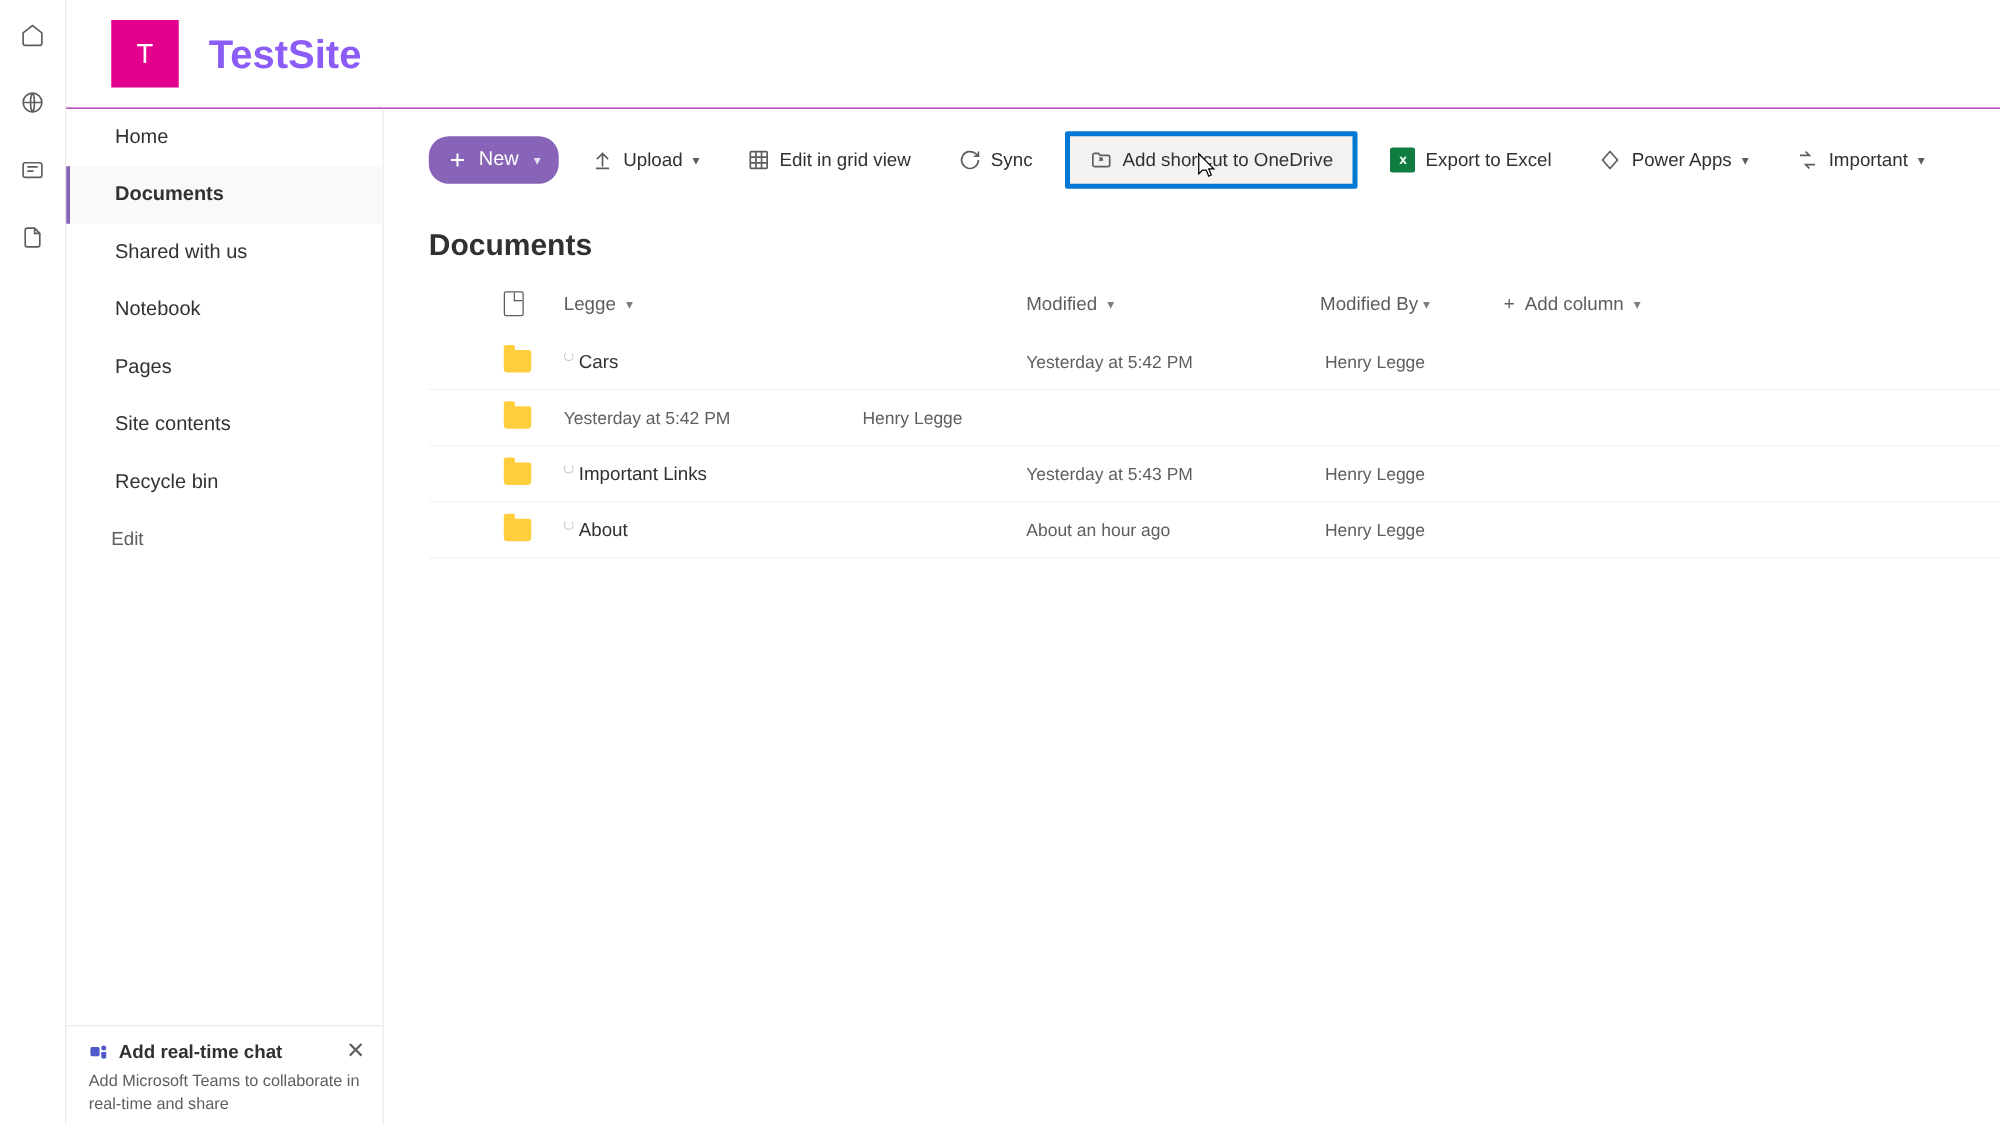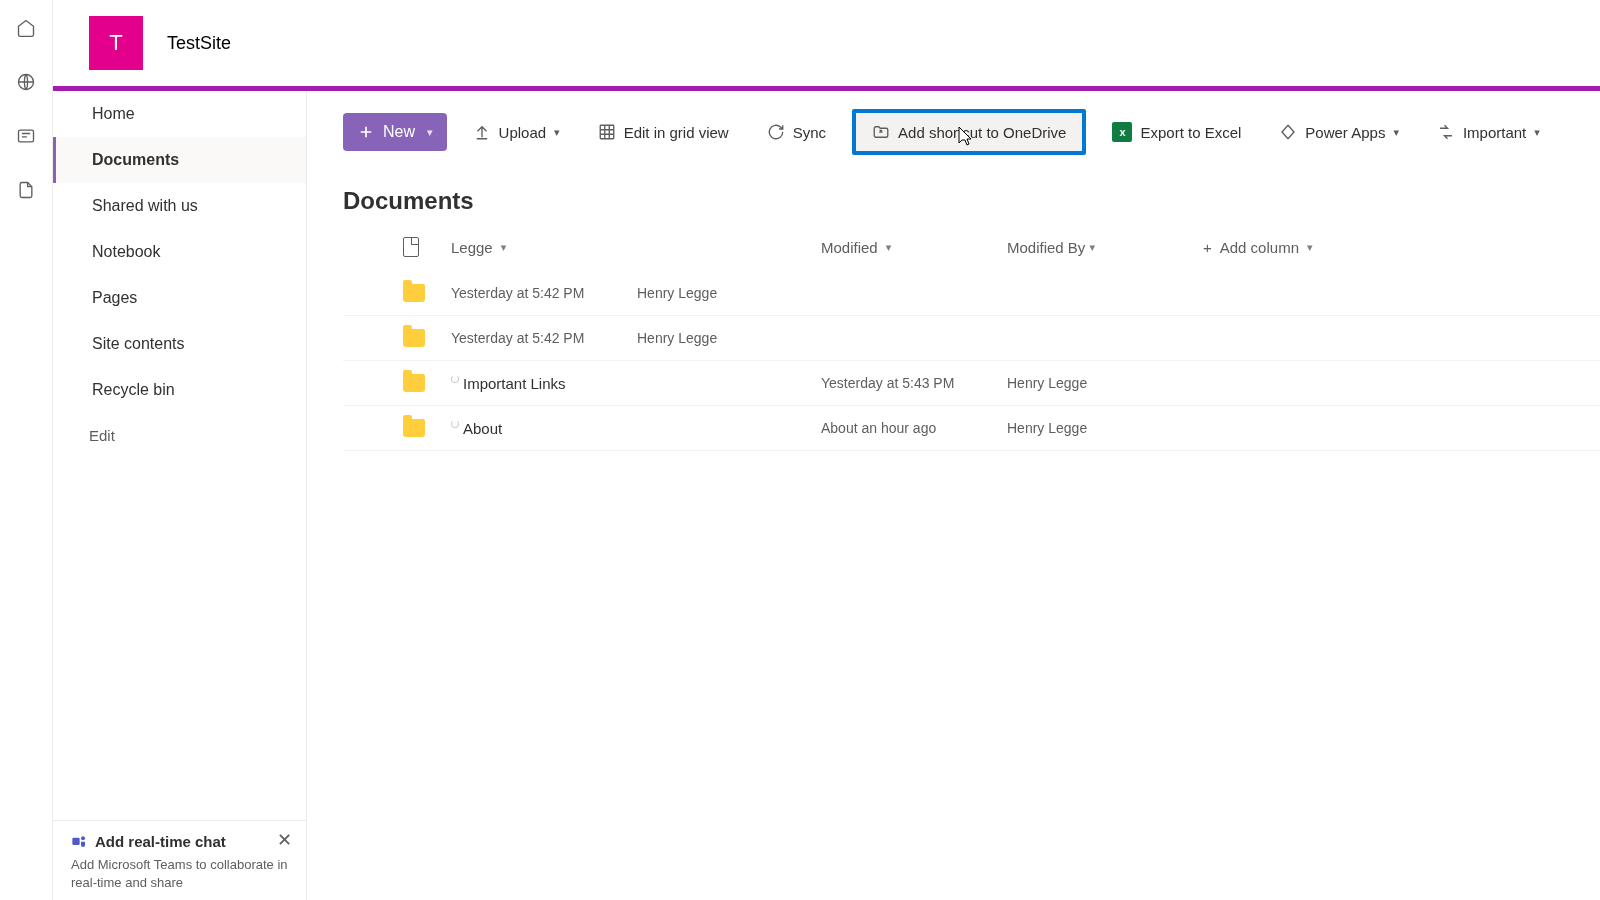--- a/index.html
+++ b/index.html
@@ -5,54 +5,54 @@
     * { margin: 0; padding: 0; box-sizing: border-box; }
     body { font-family: 'Segoe UI', Tahoma, sans-serif; font-size: 14px; color: #323130; background: #fff; overflow: hidden; width: 1600px; height: 900px; }
     .app { display: flex; height: 900px; }
     
     .rail { width: 53px; border-right: 1px solid #edebe9; display: flex; flex-direction: column; align-items: center; padding-top: 18px; gap: 34px; }
     .rail-icon { width: 20px; height: 20px; color: #605e5c; display: flex; align-items: center; justify-content: center; cursor: pointer; }
     
     .main { flex: 1; display: flex; flex-direction: column; }
     .header { display: flex; align-items: center; padding: 16px 0 16px 36px; gap: 24px; }
     .site-badge { width: 54px; height: 54px; background: #e3008c; color: #fff; display: flex; align-items: center; justify-content: center; font-size: 22px; font-weight: 400; }
-    .site-title { font-size: 18px; font-weight: 400; color: #000000; }
-    
-    .content { flex: 1; display: flex; border-top: 5px solid #a21caf; }
+    .site-title { font-size: 32px; font-weight: 700; color: #8b5cf6; }
+    
+    .content { flex: 1; display: flex; border-top: 1px solid #a21caf; }
     .sidebar { width: 254px; border-right: 1px solid #edebe9; display: flex; flex-direction: column; position: relative; }
     .nav { flex: 1; }
     .nav-item { padding: 14px 0 14px 36px; font-size: 16px; color: #323130; cursor: pointer; border-left: 3px solid transparent; }
     .nav-item.active { font-weight: 600; border-left: 3px solid #8764b8; background: #faf9f8; }
     .nav-edit { padding: 14px 0 14px 36px; font-size: 15px; color: #605e5c; cursor: pointer; }
     
     .callout { position: absolute; bottom: 0; left: 0; right: 0; padding: 12px 18px 8px 18px; border-top: 1px solid #edebe9; }
     .callout-close { position: absolute; top: 8px; right: 14px; font-size: 18px; color: #605e5c; cursor: pointer; }
     .callout-title { font-weight: 600; font-size: 15px; display: flex; align-items: center; gap: 8px; margin-bottom: 6px; }
     .callout-body { font-size: 13px; color: #605e5c; line-height: 1.4; }
     .teams-icon { width: 16px; height: 16px; color: #5059c9; }
     
     .page { flex: 1; padding: 0 0 0 36px; }
     .toolbar { display: flex; align-items: center; padding: 18px 0 14px 0; gap: 14px; }
-    .btn { display: flex; align-items: center; gap: 8px; padding: 8px 12px; border-radius: 4px; cursor: pointer; font-size: 15px; color: #323130; white-space: nowrap; }
+    .btn { display: flex; align-items: center; gap: 8px; padding: 8px 12px; border-radius: 16px; cursor: pointer; font-size: 15px; color: #323130; white-space: nowrap; }
     .btn-new { background: #8764b8; color: #fff; padding: 10px 14px; font-size: 16px; }
     .btn-new .chev { margin-left: 4px; }
     .btn svg { width: 18px; height: 18px; flex-shrink: 0; }
     .chev { font-size: 11px; color: inherit; opacity: 0.8; }
     .btn.highlighted { background: #f3f2f1; border: 4px solid #0078d4; padding: 10px 16px; border-radius: 2px; }
     .excel-icon { width: 20px; height: 20px; background: #107c41; color: #fff; display: flex; align-items: center; justify-content: center; font-size: 11px; font-weight: 700; border-radius: 2px; }
     
     .library-title { font-size: 24px; font-weight: 600; margin: 18px 0 8px 0; }
     
     .grid { width: 100%; }
     .grid-header { display: flex; align-items: center; padding: 14px 0; color: #605e5c; font-size: 15px; position: relative; }
     .col-sel { width: 60px; }
     .col-icon { width: 48px; display: flex; align-items: center; }
     .col-name { width: 370px; display: flex; align-items: center; gap: 8px; }
     .col-mod { width: 186px; display: flex; align-items: center; gap: 8px; }
-    .col-modby { width: 186px; display: flex; align-items: center; gap: 4px; }
+    .col-modby { width: 186px; display: flex; align-items: center; gap: 4px; justify-content: center; }
     .col-add { display: flex; align-items: center; gap: 8px; color: #605e5c; padding-left: 10px; }
     .doc-outline { width: 16px; height: 20px; border: 1.5px solid #605e5c; border-radius: 2px; position: relative; }
     .doc-outline::after { content:''; position:absolute; top:0; right:0; width:6px; height:6px; border-left:1.5px solid #605e5c; border-bottom:1.5px solid #605e5c; }
     
     .row { display: flex; align-items: center; padding: 13px 0; border-bottom: 1px solid #f3f2f1; }
     .folder-icon { width: 22px; height: 18px; background: #ffce3d; border-radius: 2px 2px 3px 3px; position: relative; }
     .folder-icon::before { content:''; position:absolute; top:-4px; left:0; width:9px; height:5px; background:#ffce3d; border-radius:2px 2px 0 0; }
     .spinner { width: 8px; height: 8px; border: 1.5px solid #ccc; border-top-color: transparent; border-radius: 50%; margin-right: 2px; display: inline-block; vertical-align: top; }
     .row-name { font-size: 15px; color: #323130; display: flex; align-items: flex-start; gap: 2px; }
     .row-mod, .row-modby { font-size: 14px; color: #605e5c; }
@@ -208,20 +208,24 @@
                 <span>Add column</span>
                 <span class="chev">▾</span>
               </div>
           </div>
 
           <div class="row">
             <div class="col-sel"></div>
             <div class="col-icon">
                 <span class="folder-icon"></span>
               </div>
+            <div class="col-name row-name">
+                <span class="spinner"></span>
+                <span>Cars</span>
+              </div>
             <div class="col-mod row-mod">Yesterday at 5:42 PM</div>
             <div class="col-modby row-modby">Henry Legge</div>
           </div>
           <div class="row">
             <div class="col-sel"></div>
             <div class="col-icon">
                 <span class="folder-icon"></span>
               </div>
             <div class="col-mod row-mod">Yesterday at 5:42 PM</div>
             <div class="col-modby row-modby">Henry Legge</div>

